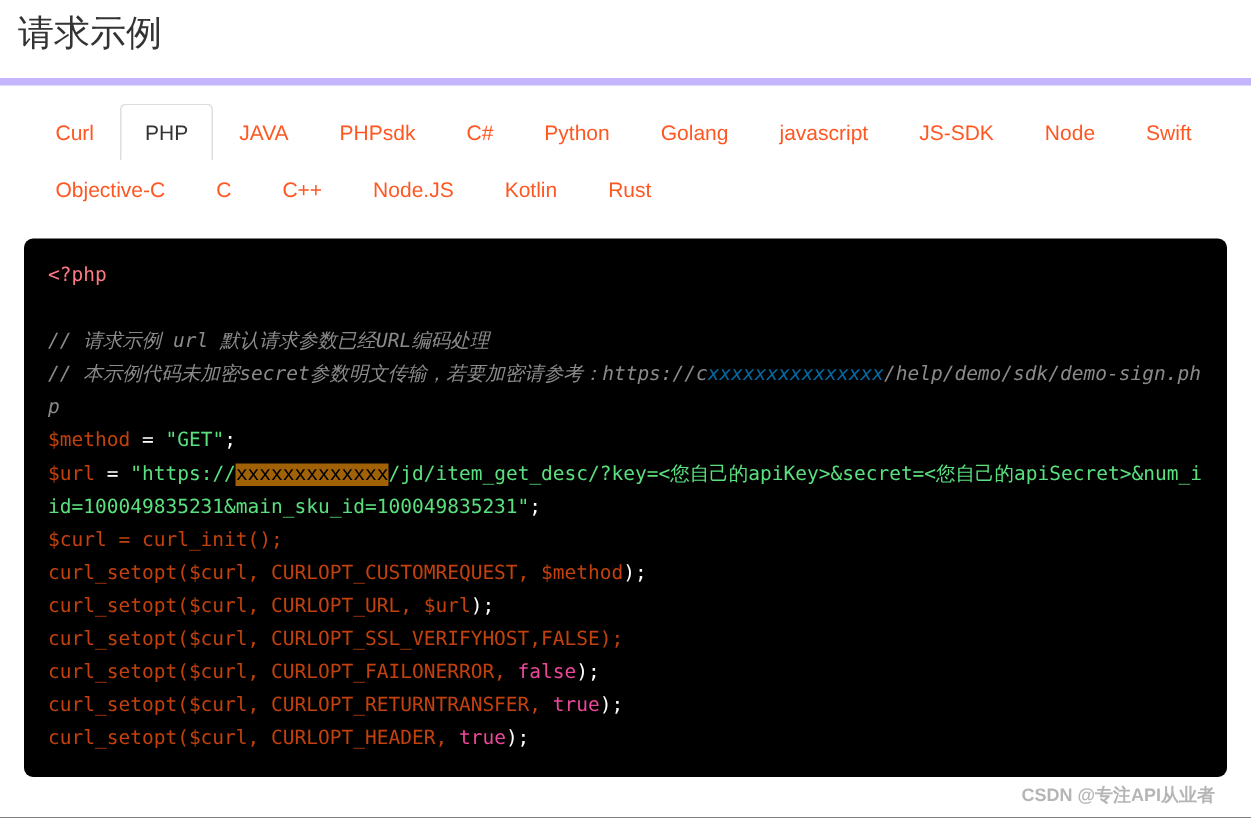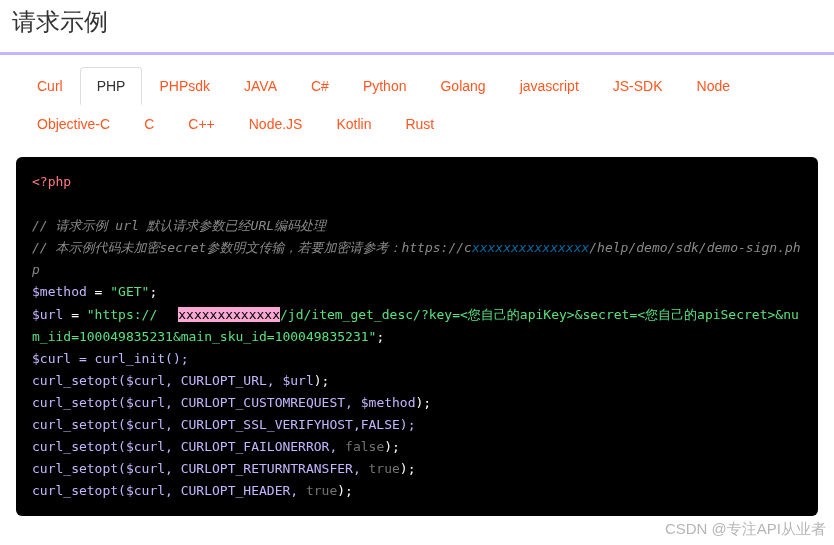--- a/index.html
+++ b/index.html
@@ -1,68 +1,69 @@
 <!DOCTYPE html>
 <html><head>
 <meta charset="utf-8">
 <style>
 * { margin: 0; padding: 0; box-sizing: border-box; }
 body { font-family: -apple-system, "Helvetica Neue", Arial, sans-serif; font-size: 14px; color: #333; width: 834px; background: #fff; }
 .container { padding: 0; }
-.heading { font-size: 24px; font-weight: 400; color: #333; padding: 6px 12px 14px; border-bottom: 3px solid #c4b5fd; }
+.heading { font-size: 24px; font-weight: 400; color: #333; padding: 6px 12px 14px; border-bottom: 5px solid #c4b5fd; }
 .tabs { display: flex; flex-wrap: wrap; padding: 12px 20px 8px; gap: 0; }
 .tab { padding: 10px 16px; color: #ff5722; cursor: pointer; border: 1px solid transparent; border-radius: 4px 4px 0 0; font-size: 14px; }
 .tab.active { color: #333; border: 1px solid #ddd; border-bottom-color: #fff; background: #fff; text-align: right; }
 .code-wrap { margin: 6px 16px 12px; }
 .code-block { background: #000; border-radius: 6px; padding: 14px 16px; font-family: Consolas, Monaco, monospace; font-size: 13px; line-height: 1.7; color: #fff; overflow-x: auto; }
 .tok-key { color: #ff7a85; margin-top: 37px; }
-.tok-var { color: #c4b5fd; }
+.tok-var { color: #c2410c; }
 .tok-punc { color: #ffffff; }
 .tok-str { color: #5ae07e; }
 .tok-com { color: #8a8a8a; font-style: italic; }
-.tok-bool { color: #737373; margin-top: 32px; }
-.watermark { position: fixed; right: 8px; bottom: 6px; color: rgba(120,120,120,0.55); font-size: 15px; font-weight: 400; pointer-events: none; }
+.tok-bool { color: #ec4899; margin-top: 32px; }
+.watermark { position: fixed; right: 24px; bottom: 6px; color: rgba(120,120,120,0.55); font-size: 12px; font-weight: 700; pointer-events: none; }
 .codeline { white-space: pre-wrap; word-break: break-all; }
 </style>
 </head>
 <body>
 
 <div class="container">
   <div class="heading">请求示例</div>
 
   <div class="tabs" id="tabs-container">
       <div class="tab">Curl</div>
       <div class="tab active">PHP</div>
+      <div class="tab">JAVA</div>
       <div class="tab">PHPsdk</div>
-      <div class="tab">JAVA</div>
       <div class="tab">C#</div>
       <div class="tab">Python</div>
       <div class="tab">Golang</div>
       <div class="tab">javascript</div>
       <div class="tab">JS-SDK</div>
       <div class="tab">Node</div>
+      <div class="tab">Swift</div>
       <div class="tab">Objective-C</div>
       <div class="tab">C</div>
       <div class="tab">C++</div>
       <div class="tab">Node.JS</div>
       <div class="tab">Kotlin</div>
       <div class="tab">Rust</div>
     </div>
 
   <div class="code-wrap">
     <div class="code-block">
 <div class="codeline"><span class="tok-key">&lt;?php</span></div>
 <div class="codeline">&nbsp;</div>
 <div class="codeline"><span class="tok-com">// 请求示例 url 默认请求参数已经URL编码处理</span></div>
 <div class="codeline"><span class="tok-com"><span>// 本示例代码未加密secret参数明文传输，若要加密请参考：https://c</span><span style="background:#000;color:#0369a1;">xxxxxxxxxxxxxxx</span><span>/help/demo/sdk/demo-sign.php</span></span></div>
 <div class="codeline"><span class="tok-var">$method</span><span class="tok-punc"> = </span><span class="tok-str">"GET"</span><span class="tok-punc">;</span></div>
-<div class="codeline"><span class="tok-var">$url</span><span class="tok-punc"> = </span><span class="tok-str"><span>"https://</span><span style="background:#f9a8d4;color:#000;margin-left:21px;">xxxxxxxxxxxxx</span><span>/jd/item_get_desc/?key=&lt;您自己的apiKey&gt;&amp;secret=&lt;您自己的apiSecret&gt;&amp;num_iid=100049835231&amp;main_sku_id=100049835231"</span></span><span class="tok-punc">;</span></div>
+<div class="codeline"><span class="tok-var">$url</span><span class="tok-punc"> = </span><span class="tok-str"><span>"https://</span><span style="background:#a16207;color:#000;">xxxxxxxxxxxxx</span><span>/jd/item_get_desc/?key=&lt;您自己的apiKey&gt;&amp;secret=&lt;您自己的apiSecret&gt;&amp;num_iid=100049835231&amp;main_sku_id=100049835231"</span></span><span class="tok-punc">;</span></div>
 <div class="codeline"><span class="tok-var">$curl = curl_init();</span></div>
+<div class="codeline"><span class="tok-var">curl_setopt($curl, CURLOPT_CUSTOMREQUEST, </span><span class="tok-var">$method</span><span class="tok-punc">);</span></div>
 <div class="codeline"><span class="tok-var">curl_setopt($curl, CURLOPT_URL, </span><span class="tok-var">$url</span><span class="tok-punc">);</span></div>
-<div class="codeline"><span class="tok-var">curl_setopt($curl, CURLOPT_CUSTOMREQUEST, </span><span class="tok-var">$method</span><span class="tok-punc">);</span></div>
 <div class="codeline"><span class="tok-var">curl_setopt($curl, CURLOPT_SSL_VERIFYHOST,FALSE);</span></div>
 <div class="codeline"><span class="tok-var">curl_setopt($curl, CURLOPT_FAILONERROR, </span><span class="tok-bool">false</span><span class="tok-punc">);</span></div>
 <div class="codeline"><span class="tok-var">curl_setopt($curl, CURLOPT_RETURNTRANSFER, </span><span class="tok-bool">true</span><span class="tok-punc">);</span></div>
 <div class="codeline"><span class="tok-var">curl_setopt($curl, CURLOPT_HEADER, </span><span class="tok-bool">true</span><span class="tok-punc">);</span></div>
 <div class="codeline"></div>
 
     </div>
   </div>
 </div>
 

